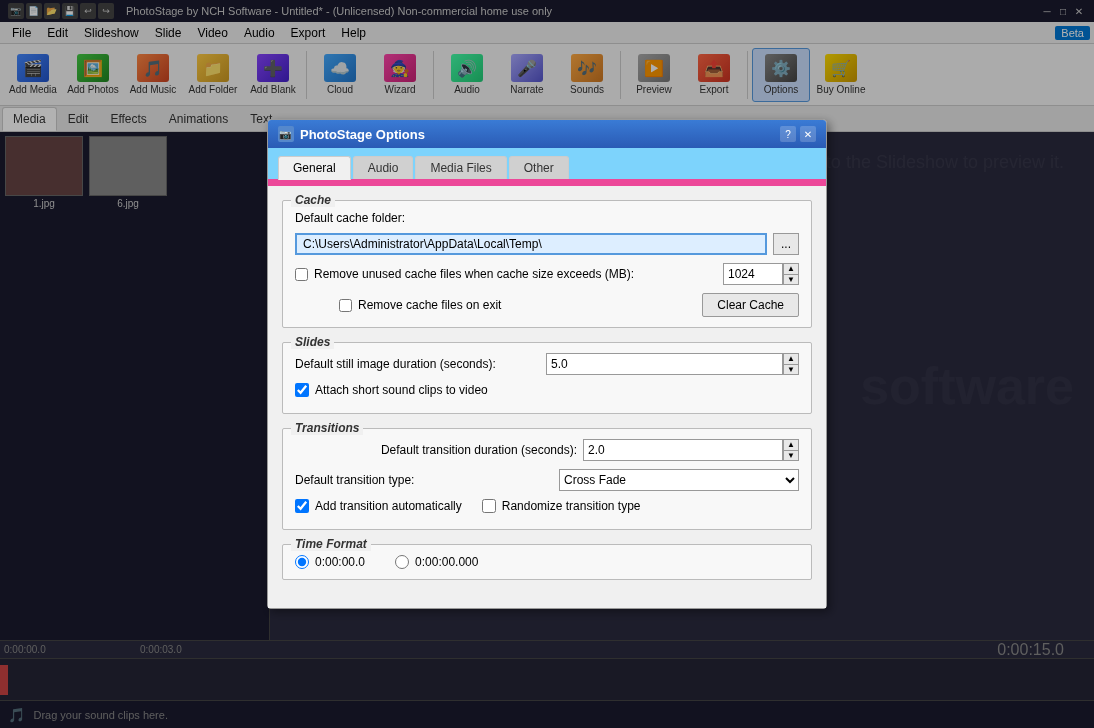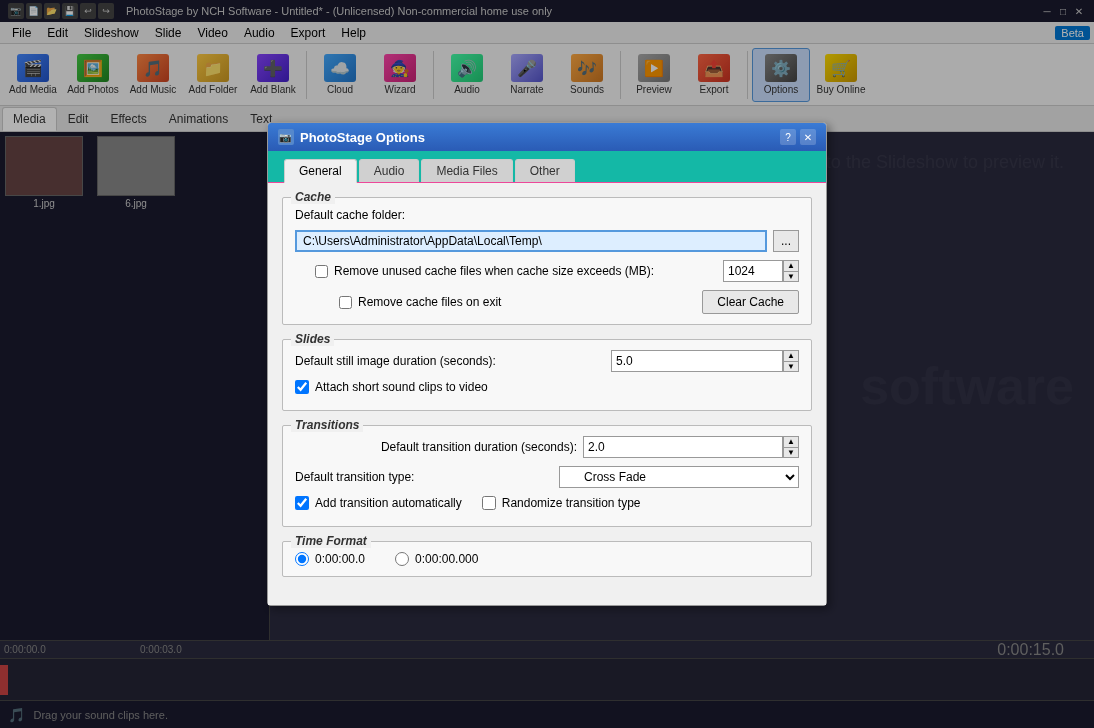--- a/index.html
+++ b/index.html
@@ -28,21 +28,21 @@
     
     .sub-toolbar { background: #e8e8e8; height: 26px; display: flex; align-items: center; padding: 0 2px; border-bottom: 1px solid #ccc; }
     .sub-tab { padding: 4px 10px; font-size: 12px; cursor: pointer; border: 1px solid transparent; border-radius: 3px 3px 0 0; color: #333; }
     .sub-tab.active { background: #fff; border-color: #ccc #ccc #fff #ccc; margin-bottom: -1px; }
     
     
     .main-area { display: flex; height: calc(728px - 22px - 22px - 62px - 26px - 60px - 28px); background: #2a2a3e; position: relative; }
     
     
     .media-panel { width: 270px; background: #1a1a2e; border-right: 1px solid #444; display: flex; flex-direction: column; }
-    .media-items { display: flex; flex-wrap: wrap; padding: 4px; gap: 12px; }
+    .media-items { display: flex; flex-wrap: wrap; padding: 4px; gap: 4px; }
     .media-thumb { width: 80px; display: flex; flex-direction: column; align-items: center; cursor: pointer; }
     .media-thumb-img { width: 78px; height: 60px; background: #555; border: 1px solid #666; display: flex; align-items: center; justify-content: center; overflow: hidden; }
     .media-thumb-label { color: #ccc; font-size: 10px; margin-top: 2px; }
     
     
     .preview-area { flex: 1; background: #2a2a3e; display: flex; align-items: center; justify-content: center; flex-direction: column; color: #666; font-size: 14px; position: relative; }
     
     
     .timeline { height: 60px; background: #1a1a2e; border-top: 1px solid #444; display: flex; flex-direction: column; }
     .timeline-ruler { height: 18px; background: #2a2a3e; border-bottom: 1px solid #444; display: flex; align-items: center; padding: 0 4px; color: #888; font-size: 10px; }
@@ -56,21 +56,21 @@
     
     
     .dialog { background: #f0f0f0; border: 1px solid #999; border-radius: 4px; width: 560px; box-shadow: 3px 3px 10px rgba(0,0,0,0.4); }
     .dialog-title-bar { background: linear-gradient(to bottom, #3a7bd5, #2a5bb5); color: #fff; padding: 6px 10px; display: flex; align-items: center; justify-content: space-between; border-radius: 3px 3px 0 0; }
     .dialog-title-text { font-size: 13px; font-weight: bold; display: flex; align-items: center; gap: 6px; }
     .dialog-title-icon { width: 16px; height: 16px; background: #5588cc; border-radius: 2px; display: flex; align-items: center; justify-content: center; }
     .dialog-controls { display: flex; gap: 4px; }
     .dialog-ctrl { width: 16px; height: 16px; background: rgba(255,255,255,0.2); border-radius: 2px; display: flex; align-items: center; justify-content: center; font-size: 10px; cursor: pointer; color: #fff; }
     
     
-    .dialog-tabs { display: flex; padding: 8px 10px 0 16px; background: #14b8a6; border-bottom: 1px solid #ec4899; }
+    .dialog-tabs { display: flex; padding: 8px 10px 0 10px; background: #7dd3fc; border-bottom: 7px solid #ec4899; }
     .dialog-tab { padding: 4px 14px; font-size: 12px; cursor: pointer; border: 1px solid #ccc; border-bottom: none; border-radius: 3px 3px 0 0; background: #d0d0d0; color: #333; margin-right: 2px; }
     .dialog-tab.active { background: #f0f0f0; color: #000; border-bottom: 1px solid #f0f0f0; margin-bottom: -1px; }
     
     
     .dialog-content { background: #f0f0f0; padding: 14px; }
     .section-box { border: 1px solid #bbb; border-radius: 2px; padding: 10px 12px; margin-bottom: 14px; background: #f8f8f8; position: relative; }
     .section-label { position: absolute; top: -8px; left: 8px; background: #f0f0f0; padding: 0 4px; font-size: 12px; font-weight: bold; color: #333; font-style: italic; }
     
     
     .form-row { display: flex; align-items: center; margin-bottom: 8px; gap: 6px; }
@@ -86,21 +86,21 @@
     
     .spinbox-wrap { display: flex; align-items: center; }
     .spinbox-input { width: 90px; height: 22px; border: 1px solid #999; padding: 2px 4px; font-size: 12px; text-align: left; background: #fff; }
     .spinbox-buttons { display: flex; flex-direction: column; }
     .spinbox-btn { width: 16px; height: 11px; background: #e8e8e8; border: 1px solid #999; display: flex; align-items: center; justify-content: center; cursor: pointer; font-size: 8px; line-height: 1; }
     .spinbox-btn:first-child { border-bottom: none; }
     
     .clear-cache-btn { margin-left: auto; background: #e8e8e8; border: 1px solid #999; padding: 3px 14px; font-size: 12px; cursor: pointer; height: 24px; border-radius: 2px; }
     
     
-    .select-input { height: 22px; border: 1px solid #999; background: #fff; padding: 0 20px; font-size: 12px; }
+    .select-input { height: 22px; border: 1px solid #999; background: #fff; padding: 0 0; font-size: 12px; }
     
     
     .radio-row { display: flex; align-items: center; gap: 6px; }
     .radio-row input[type=radio] { width: 14px; height: 14px; cursor: pointer; }
     .radio-row label { font-size: 12px; color: #000; }
     
     
     .dialog-footer { display: flex; justify-content: center; gap: 8px; padding: 10px 14px; border-top: 1px solid #ccc; background: #e8e8e8; border-radius: 0 0 3px 3px; }
     .dialog-btn { width: 72px; height: 26px; background: #e8e8e8; border: 1px solid #999; font-size: 12px; cursor: pointer; border-radius: 2px; }
     .dialog-btn.primary { background: #e8e8e8; }
@@ -286,21 +286,21 @@
 
         <div class="form-row">
           <span class="form-label">Default cache folder:</span>
         </div>
         <div class="form-row">
           <input type="text" class="form-input form-input-wide" style="background: rgb(221, 238, 255); border: 2px solid rgb(85, 153, 221);" value="C:\Users\Administrator\AppData\Local\Temp\">
           <button class="form-browse-btn">...</button>
         </div>
 
         <div class="form-row" style="justify-content:space-between;">
-          <div style="display:flex;align-items:center;gap:6px;margin-left:20px;">
+          <div style="display:flex;align-items:center;gap:6px;">
             <input type="checkbox" id="unusedCache" style="">
             <label for="unusedCache">Remove unused cache files when cache size exceeds (MB):</label>
           </div>
           <div class="spinbox-wrap">
             <input type="text" class="spinbox-input" style="width: 60px;" value="1024">
             <div class="spinbox-buttons">
               <div class="spinbox-btn">▲</div>
               <div class="spinbox-btn">▼</div>
             </div>
           </div>
@@ -314,21 +314,21 @@
           <button class="clear-cache-btn">Clear Cache</button>
         </div>
       </div>
 
       <div class="section-box">
         <span class="section-label">Slides</span>
 
         <div class="form-row" style="justify-content:space-between;">
           <span class="form-label">Default still image duration (seconds):</span>
           <div class="spinbox-wrap">
-            <input type="text" class="spinbox-input" style="width: 172px;" value="5.0">
+            <input type="text" class="spinbox-input" style="width: 237px;" value="5.0">
             <div class="spinbox-buttons">
               <div class="spinbox-btn">▲</div>
               <div class="spinbox-btn">▼</div>
             </div>
           </div>
         </div>
 
         <div class="checkbox-row">
           <input type="checkbox" id="attachClips" checked="" style="">
           <label for="attachClips">Attach short sound clips to video</label>

